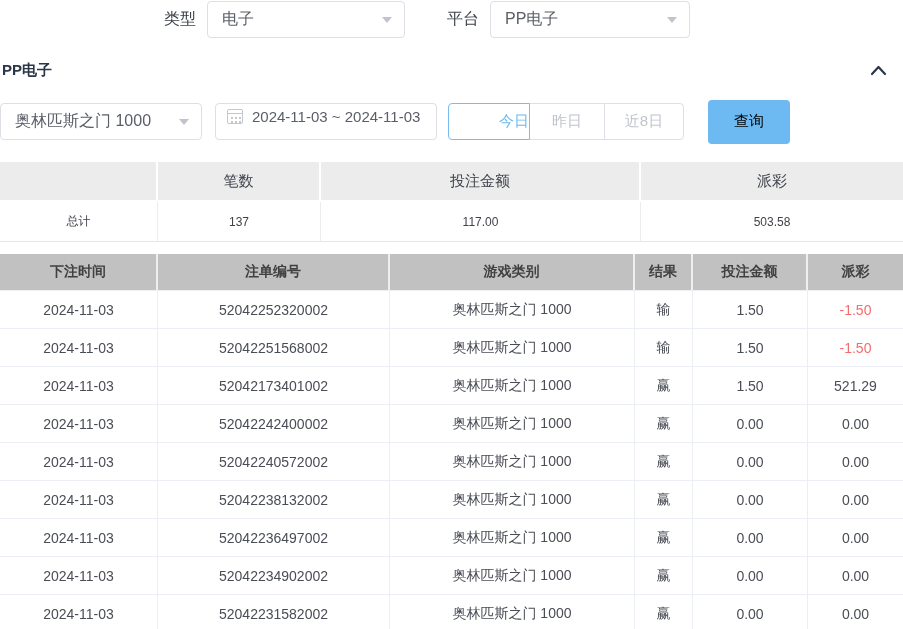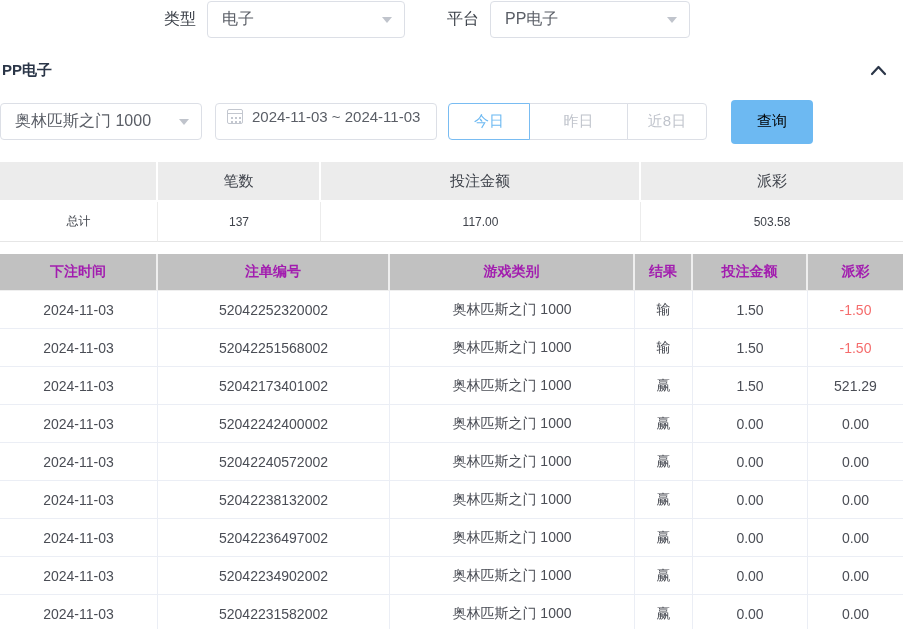--- a/index.html
+++ b/index.html
@@ -33,42 +33,42 @@
               display:flex; align-items:center; padding:0 10px 10px 11px; cursor:pointer; }
   .cal-icon { width:16px; height:15px; border:1px solid #c3c7cf; border-radius:2px; position:relative; flex:none; }
   .cal-icon::before { content:""; position:absolute; left:0; right:0; top:3px; border-top:1px solid #c3c7cf; }
   .cal-icon::after { content:""; position:absolute; left:3px; top:7px; width:2px; height:2px; background:#c3c7cf;
                      box-shadow:4px 0 #c3c7cf, 8px 0 #c3c7cf, 0 4px #c3c7cf, 4px 4px #c3c7cf, 8px 4px #c3c7cf; }
   .date-text { font-size:15px; color:#5a5e66; margin-left:9px; white-space:nowrap; }
   .btn-group { display:flex; margin-left:11px; }
   .qbtn { height:37px; background:#fff; border:1px solid #dcdfe6; color:#c0c4cc; font-size:15px;
           cursor:pointer; font-family:inherit; }
   .qbtn + .qbtn { margin-left:-1px; }
-  .qbtn:first-child { border-radius:4px 0 0 4px; }
+  .qbtn:first-child { border-radius:4px 0 0 4px;text-align:right; }
   .qbtn:last-child { border-radius:0 4px 4px 0; }
   .qbtn.active { border-color:#79bcf2; color:var(--accent-blue,#6db9f2); position:relative; z-index:1; }
-  .qb-0 { width:82px; } .qb-1 { width:99px; } .qb-2 { width:80px; }
+  .qb-0 { width:82px; } .qb-1 { width:76px; } .qb-2 { width:80px; }
   .search-btn { margin-left:24px; width:82px; height:44px; background:var(--accent-blue,#6db9f2);
                 color:#000000; font-size:15px; border:none; border-radius:4px; cursor:pointer; font-family:inherit; }
 
   
   table { border-collapse:separate; border-spacing:0; table-layout:fixed; width:903px; }
   td,th { text-align:center; overflow:hidden; white-space:nowrap; }
 
   .summary-table { position:absolute; left:0; top:162px; }
   .summary-table th { height:40px; background:var(--summary-header-bg,#ececec); font-weight:normal;
                       font-size:15px; color:#3f434b; border-right:2px solid #fff; border-bottom:2px solid #fff; }
   .summary-table th:last-child { border-right:none; }
   .summary-table td { height:40px; font-size:12px; color:#3f434b; background:#fff;
                       border-right:1px solid #ececec; border-bottom:1px solid #e6e6e6; }
   .summary-table td:last-child { border-right:none; }
   .sc-0 { width:158px; } .sc-1 { width:163px; } .sc-2 { width:320px; } .sc-3 { width:262px; }
 
   .main-table { position:absolute; left:0; top:254px; }
-  .main-table th { height:37px; background:var(--table-header-bg,#c1c1c1); color:#a21caf; font-weight:bold;
+  .main-table th { height:37px; background:var(--table-header-bg,#c1c1c1); color:#404040; font-weight:bold;
                    font-size:14px; border-right:2px solid #efefef; border-bottom:1px solid #efefef; }
   .main-table th:last-child { border-right:none; }
   .main-table td { height:38px; font-size:14px; color:#4a4d55; background:#fff;
                    border-right:1px solid #ebeef5; border-bottom:1px solid #ebeef5; }
   .main-table td:last-child { border-right:none; }
   .mc-0 { width:158px; } .mc-1 { width:232px; } .mc-2 { width:245px; }
   .mc-3 { width:58px; } .mc-4 { width:115px; } .mc-5 { width:95px; }
   .js-neg.neg { color:var(--negative-red,#f56c6c); }
 </style>
 </head>

